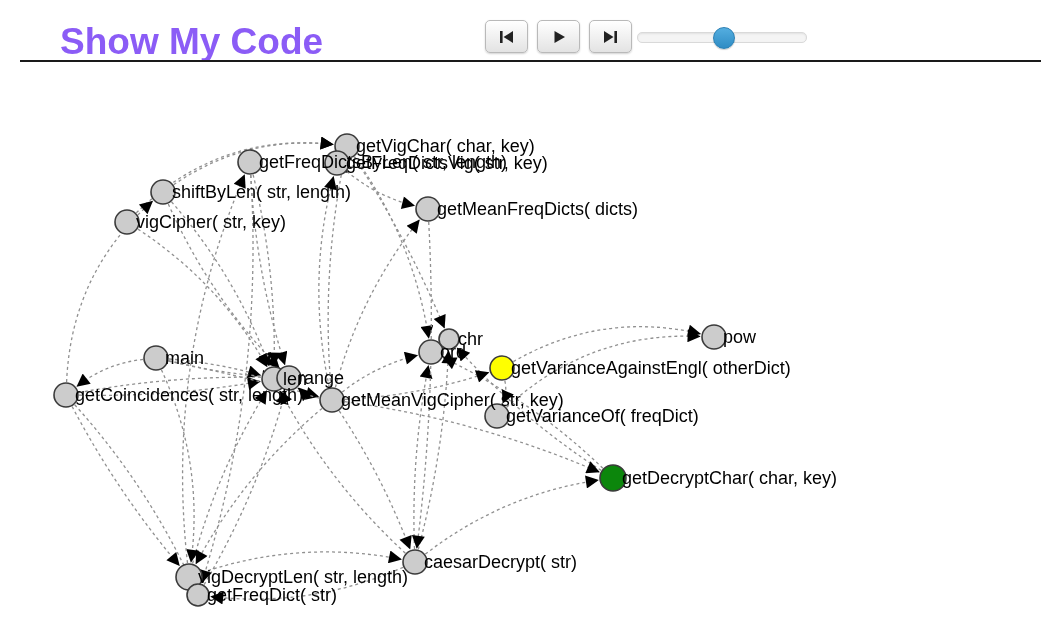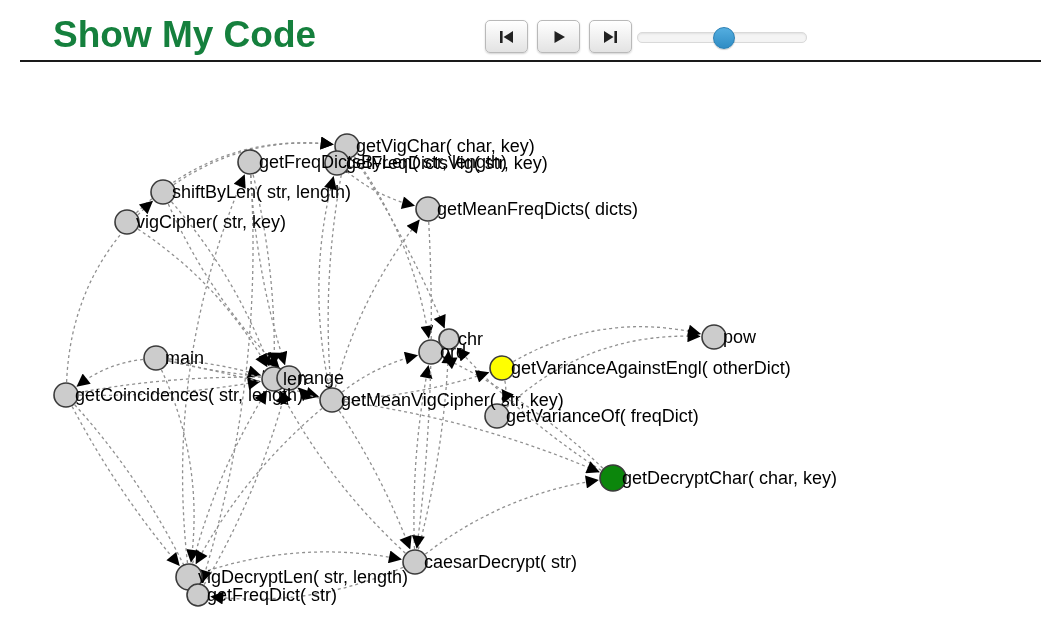--- a/index.html
+++ b/index.html
@@ -1,19 +1,19 @@
 <!DOCTYPE html>
 <html><head>
 <meta charset="utf-8">
 <style>
   html,body{margin:0;padding:0;background:#ffffff;width:1059px;height:634px;overflow:hidden;
     font-family:"Liberation Sans",sans-serif;}
   .page{position:relative;width:1059px;height:634px;}
-  .title{position:absolute;left:45px;top:6px;margin:8px;font-size:37px;font-weight:bold;
-    color:#15803d;letter-spacing:0px;}
+  .title{position:absolute;left:45px;top:6px;margin:15px;font-size:37px;font-weight:bold;
+    color:#8b5cf6;letter-spacing:0px;}
   .header-rule{position:absolute;left:20px;right:18px;top:60px;border-top:2px solid #1a1a1a;}
   .controls{position:absolute;left:485px;top:20px;display:flex;gap:9px;}
   .ctl-btn{width:43px;height:33px;border:1px solid #b9b9b9;border-radius:5px;
     background:linear-gradient(#ffffff,#e3e3e3);box-shadow:0 1px 2px rgba(0,0,0,.18);
     display:flex;align-items:center;justify-content:center;cursor:pointer;padding:0;}
   .ctl-btn svg{display:block;}
   .slider{position:absolute;left:637px;top:32px;width:168px;height:9px;border-radius:5px;
     background:#f4f4f4;border:1px solid #d9d9d9;box-shadow:inset 0 1px 2px rgba(0,0,0,.08);}
   .slider-handle{position:absolute;top:-6px;width:20px;height:20px;border-radius:50%;
     background:linear-gradient(#54aee0,#2f8cc4);border:1px solid #2b80b4;cursor:pointer;

